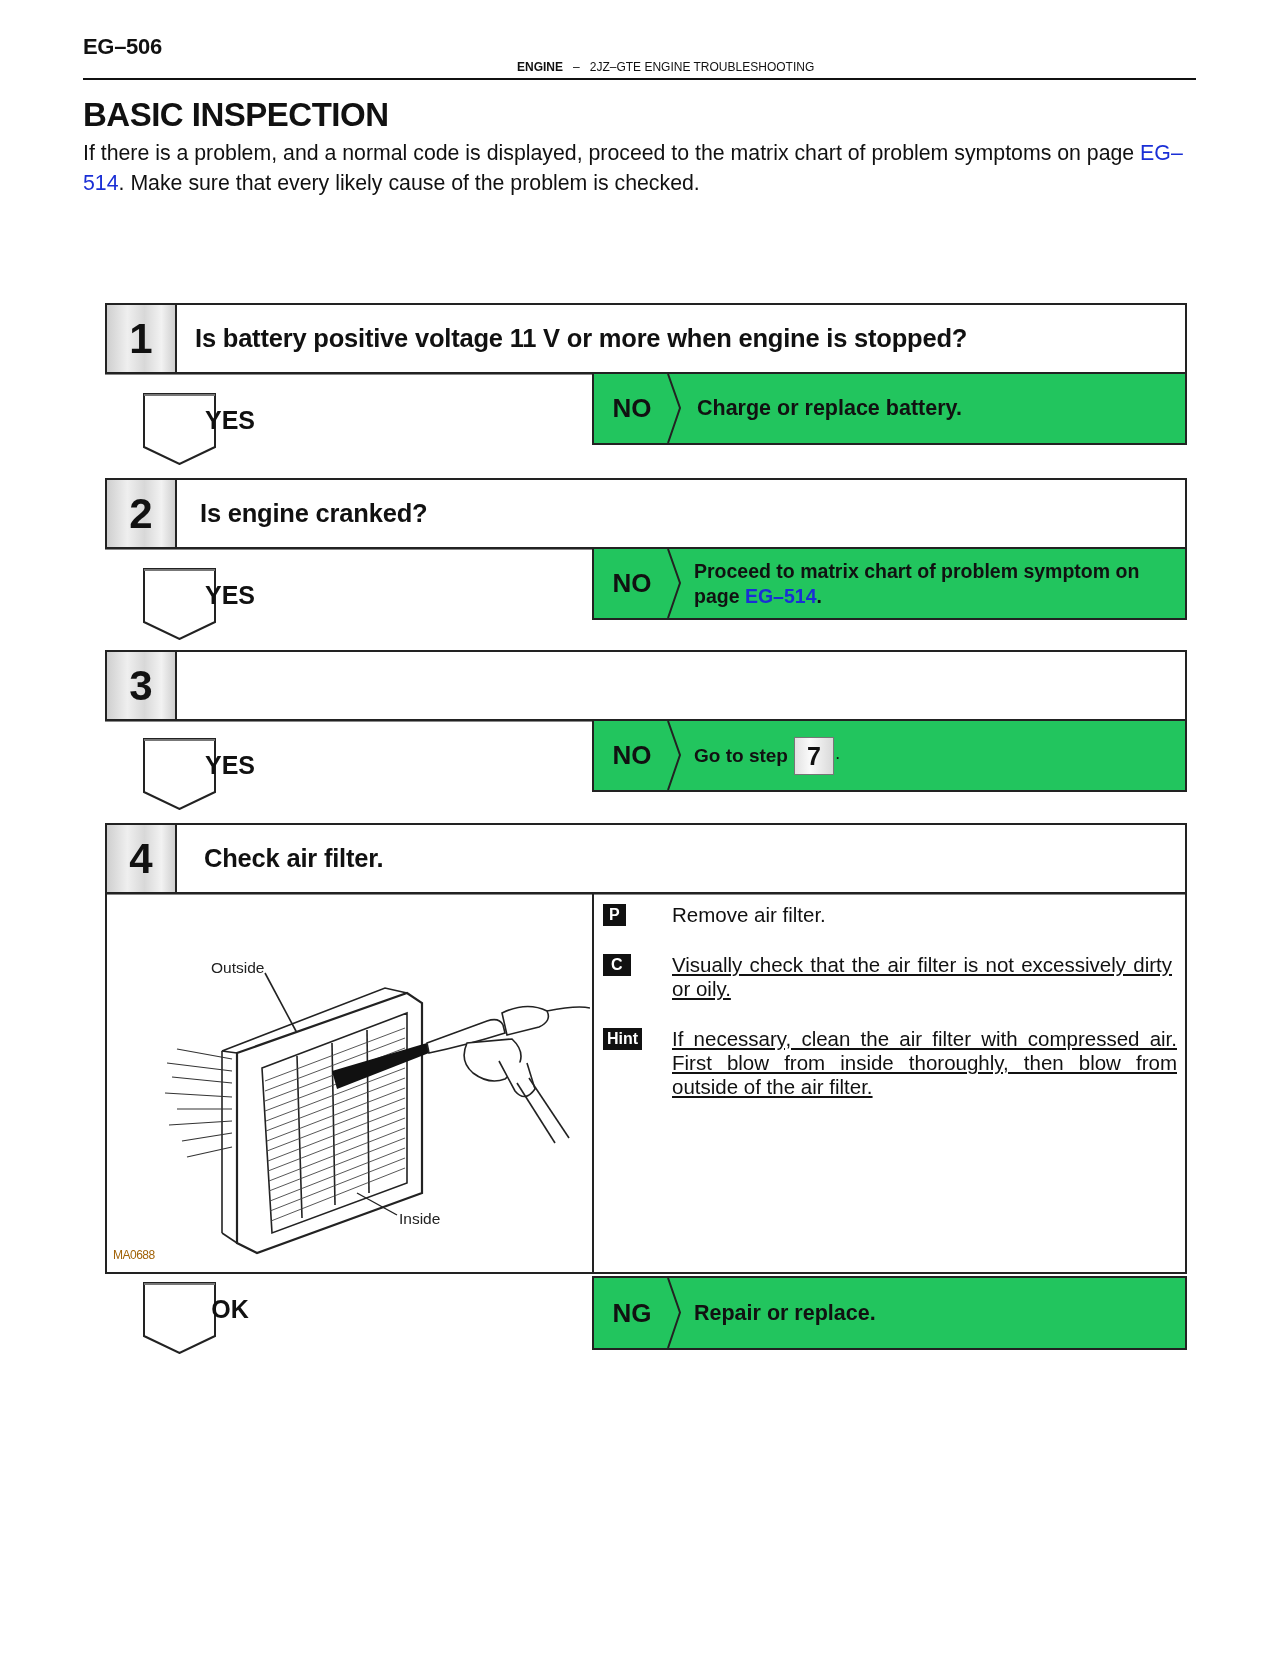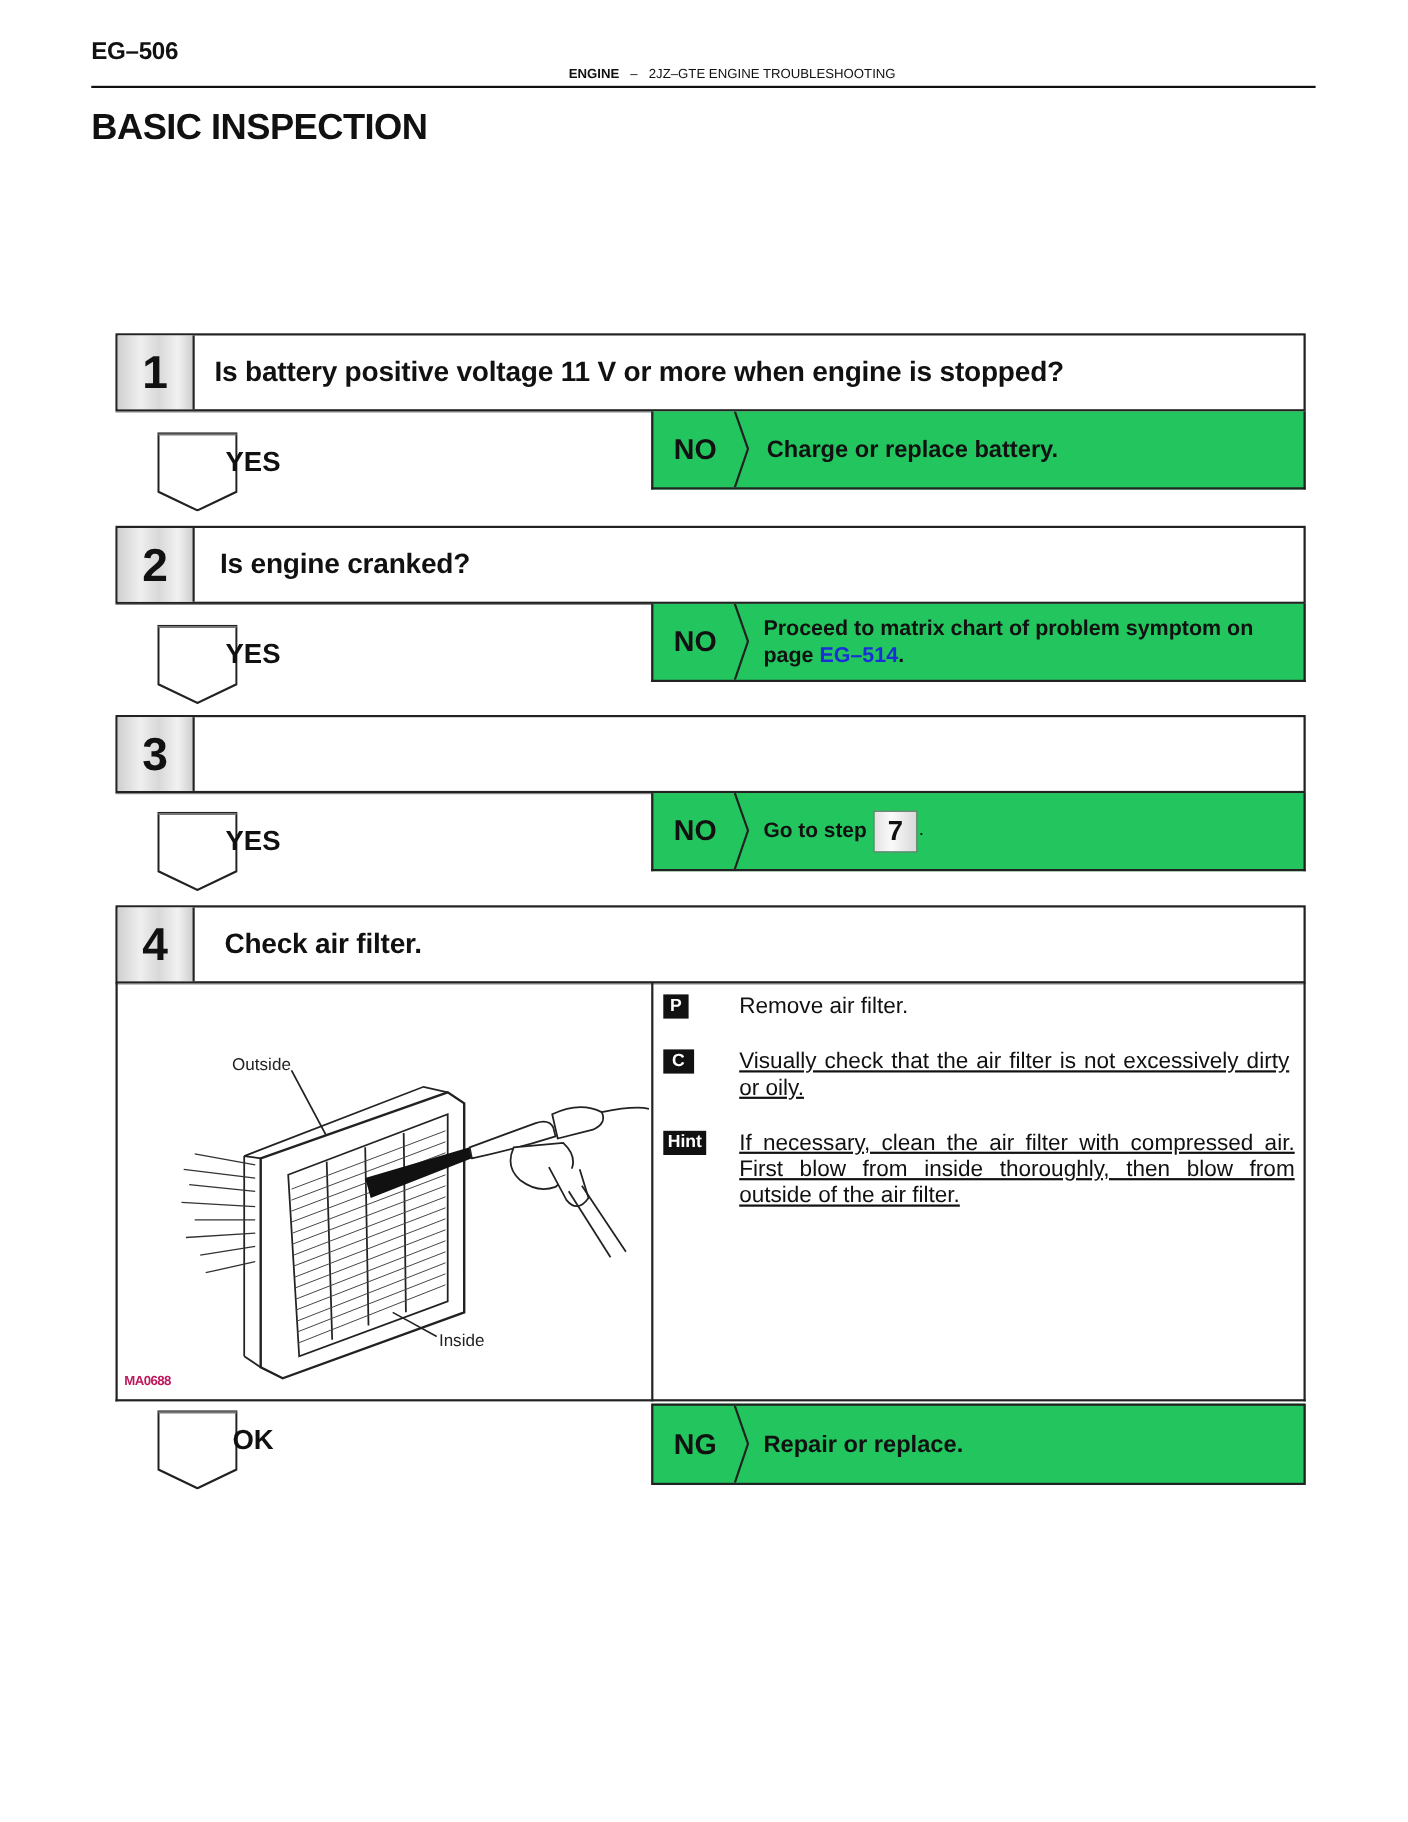--- a/index.html
+++ b/index.html
@@ -42,37 +42,38 @@
   .arrow { position:absolute; left:143px; width:73px; height:72px; }
   .arrow svg { position:absolute; left:0; top:0; }
   .arrow span { position:absolute; left:0; top:0; width:90px; height:54px;
                 display:flex; align-items:center; justify-content:center;
                 font-size:25px; font-weight:bold;margin-left:42px; }
 
   .s4body { position:absolute; left:105px; top:893px; width:1082px; height:381px;
             border:2px solid #222; border-top:none; box-sizing:border-box; }
   .s4split { position:absolute; left:592px; top:893px; width:0; height:381px; border-left:2px solid #222; }
   .figure { position:absolute; left:107px; top:893px; width:483px; height:379px; }
-  .figcode { position:absolute; left:113px; top:1248px; font-size:12px; letter-spacing:-0.5px; color:#be185d;font-weight:bold; }
+  .figcode { position:absolute; left:113px; top:1248px; font-size:12px; letter-spacing:-0.5px; color:#a16207; }
   .instr { position:absolute; left:603px; width:580px; font-size:20.5px; line-height:24px; }
   .instr .tag { position:absolute; left:0; top:1px; background:#111; color:#fff;
                 font-size:16px; font-weight:bold; padding:1px 6px; line-height:20px; }
   .instr .txt { position:absolute; left:69px; width:510px; }
   .instr .txt.j { text-align:justify;text-decoration:underline; }
 </style>
 </head>
 <body>
 
 <div class="abs page-num">EG–506</div>
 <div class="abs running-head"><b>ENGINE</b>   <span>–</span>   <span>2JZ–GTE ENGINE TROUBLESHOOTING</span></div>
 <div class="abs rule"></div>
 
 <div class="abs title">BASIC INSPECTION</div>
 
 <div class="abs intro">
+  <p><span>If there is a problem, and a normal code is displayed, proceed to the matrix chart of problem symptoms on page </span><span class="link">EG–514</span><span>. Make sure that every likely cause of the problem is checked.</span></p>
 </div>
 
 <div class="qbox" style="top:303px;">
   <div class="qnum">1</div>
   <div class="qtext" style="left:88px;">Is battery positive voltage 11 V or more when engine is stopped?</div>
 </div>
 <div class="nobox" style="top:374px;">
   <div class="nolabel">NO</div>
   <svg class="chev" viewBox="0 0 16 71" preserveAspectRatio="none">
       <polyline points="2,0 14,35 2,71" fill="none" stroke="#222" stroke-width="2"></polyline>

